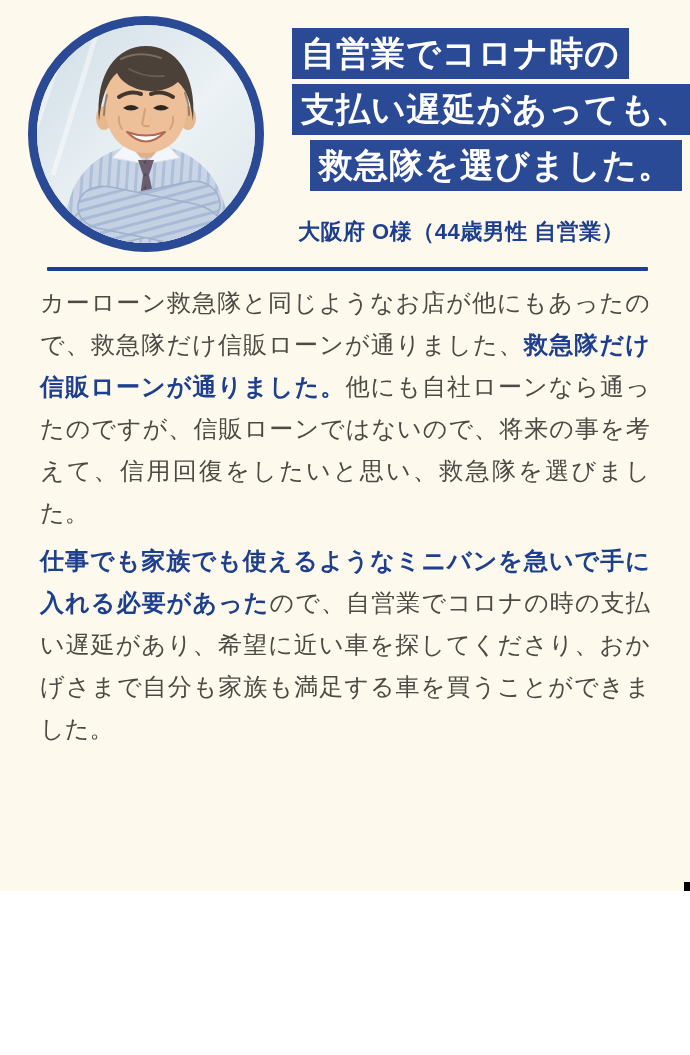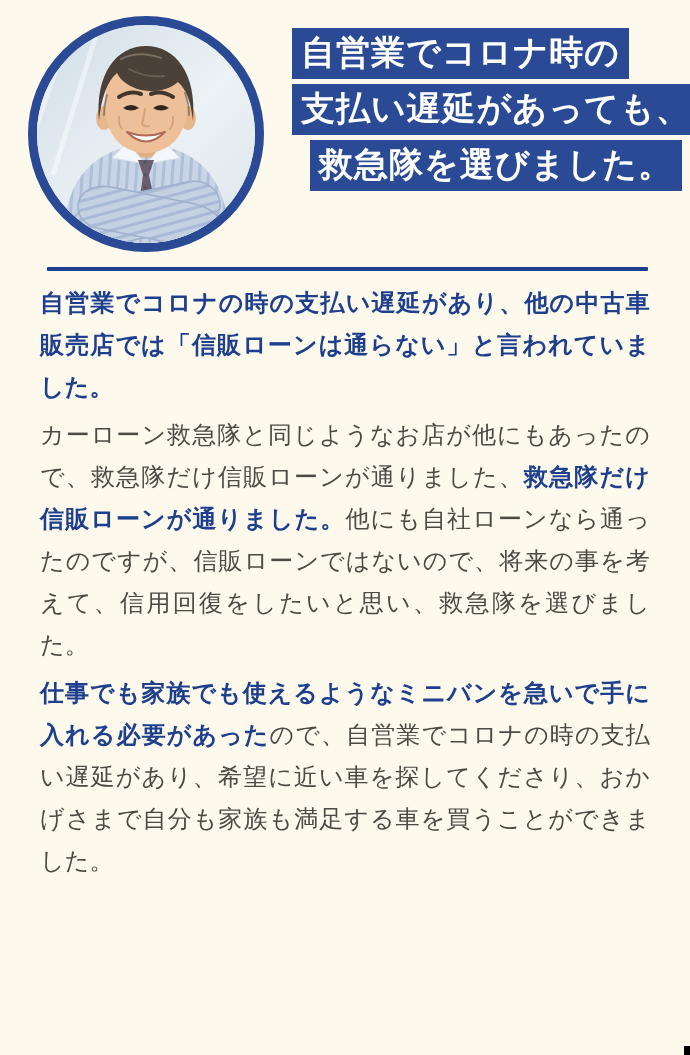--- a/index.html
+++ b/index.html
@@ -11,24 +11,23 @@
   }
   *{margin:0;padding:0;box-sizing:border-box;}
   html,body{width:690px;}
   body{
     font-family:"Liberation Sans","DejaVu Sans",sans-serif;
     background:#ffffff;
   }
   .page{
     position:relative;
     width:690px;
-    height:1055px;
+    height:891px;
     background:var(--bg);
     overflow:hidden;
-    font-family:Liberation Serif, serif;
   }
   
   .hero{
     position:relative;
     height:252px;
   }
   .avatar{
     position:absolute;
     left:28px;
     top:16px;
@@ -175,27 +174,27 @@
         </g>
       </svg>
     </div>
 
     <div class="hero-right">
       <div class="headline">
           <div class="hl-row"><span class="hl-block">自営業でコロナ時の</span></div>
           <div class="hl-row"><span class="hl-block">支払い遅延があっても、</span></div>
           <div class="hl-row"><span class="hl-block">救急隊を選びました。</span></div>
         </div>
+      <div class="attribution">大阪府  O様（44歳男性 自営業）</div>
     </div>
 
   </div>
 
   <div class="divider"></div>
 
   <div class="body">
-      <p><span class="em">自営業でコロナの時の支払い遅延があり、他の中古車販売店では「信販ローンは通らない」と言われていました。</span></p>
       <p><span>カーローン救急隊と同じようなお店が他にもあったので、救急隊だけ信販ローンが通りました、</span><span class="em">救急隊だけ信販ローンが通りました。</span><span>他にも自社ローンなら通ったのですが、信販ローンではないので、将来の事を考えて、信用回復をしたいと思い、救急隊を選びました。</span></p>
       <p><span class="em">仕事でも家族でも使えるようなミニバンを急いで手に入れる必要があった</span><span>ので、自営業でコロナの時の支払い遅延があり、希望に近い車を探してくださり、おかげさまで自分も家族も満足する車を買うことができました。</span></p>
     </div>
 
   <div class="corner-mark"></div>
 
 </div>
 
 </body></html>

